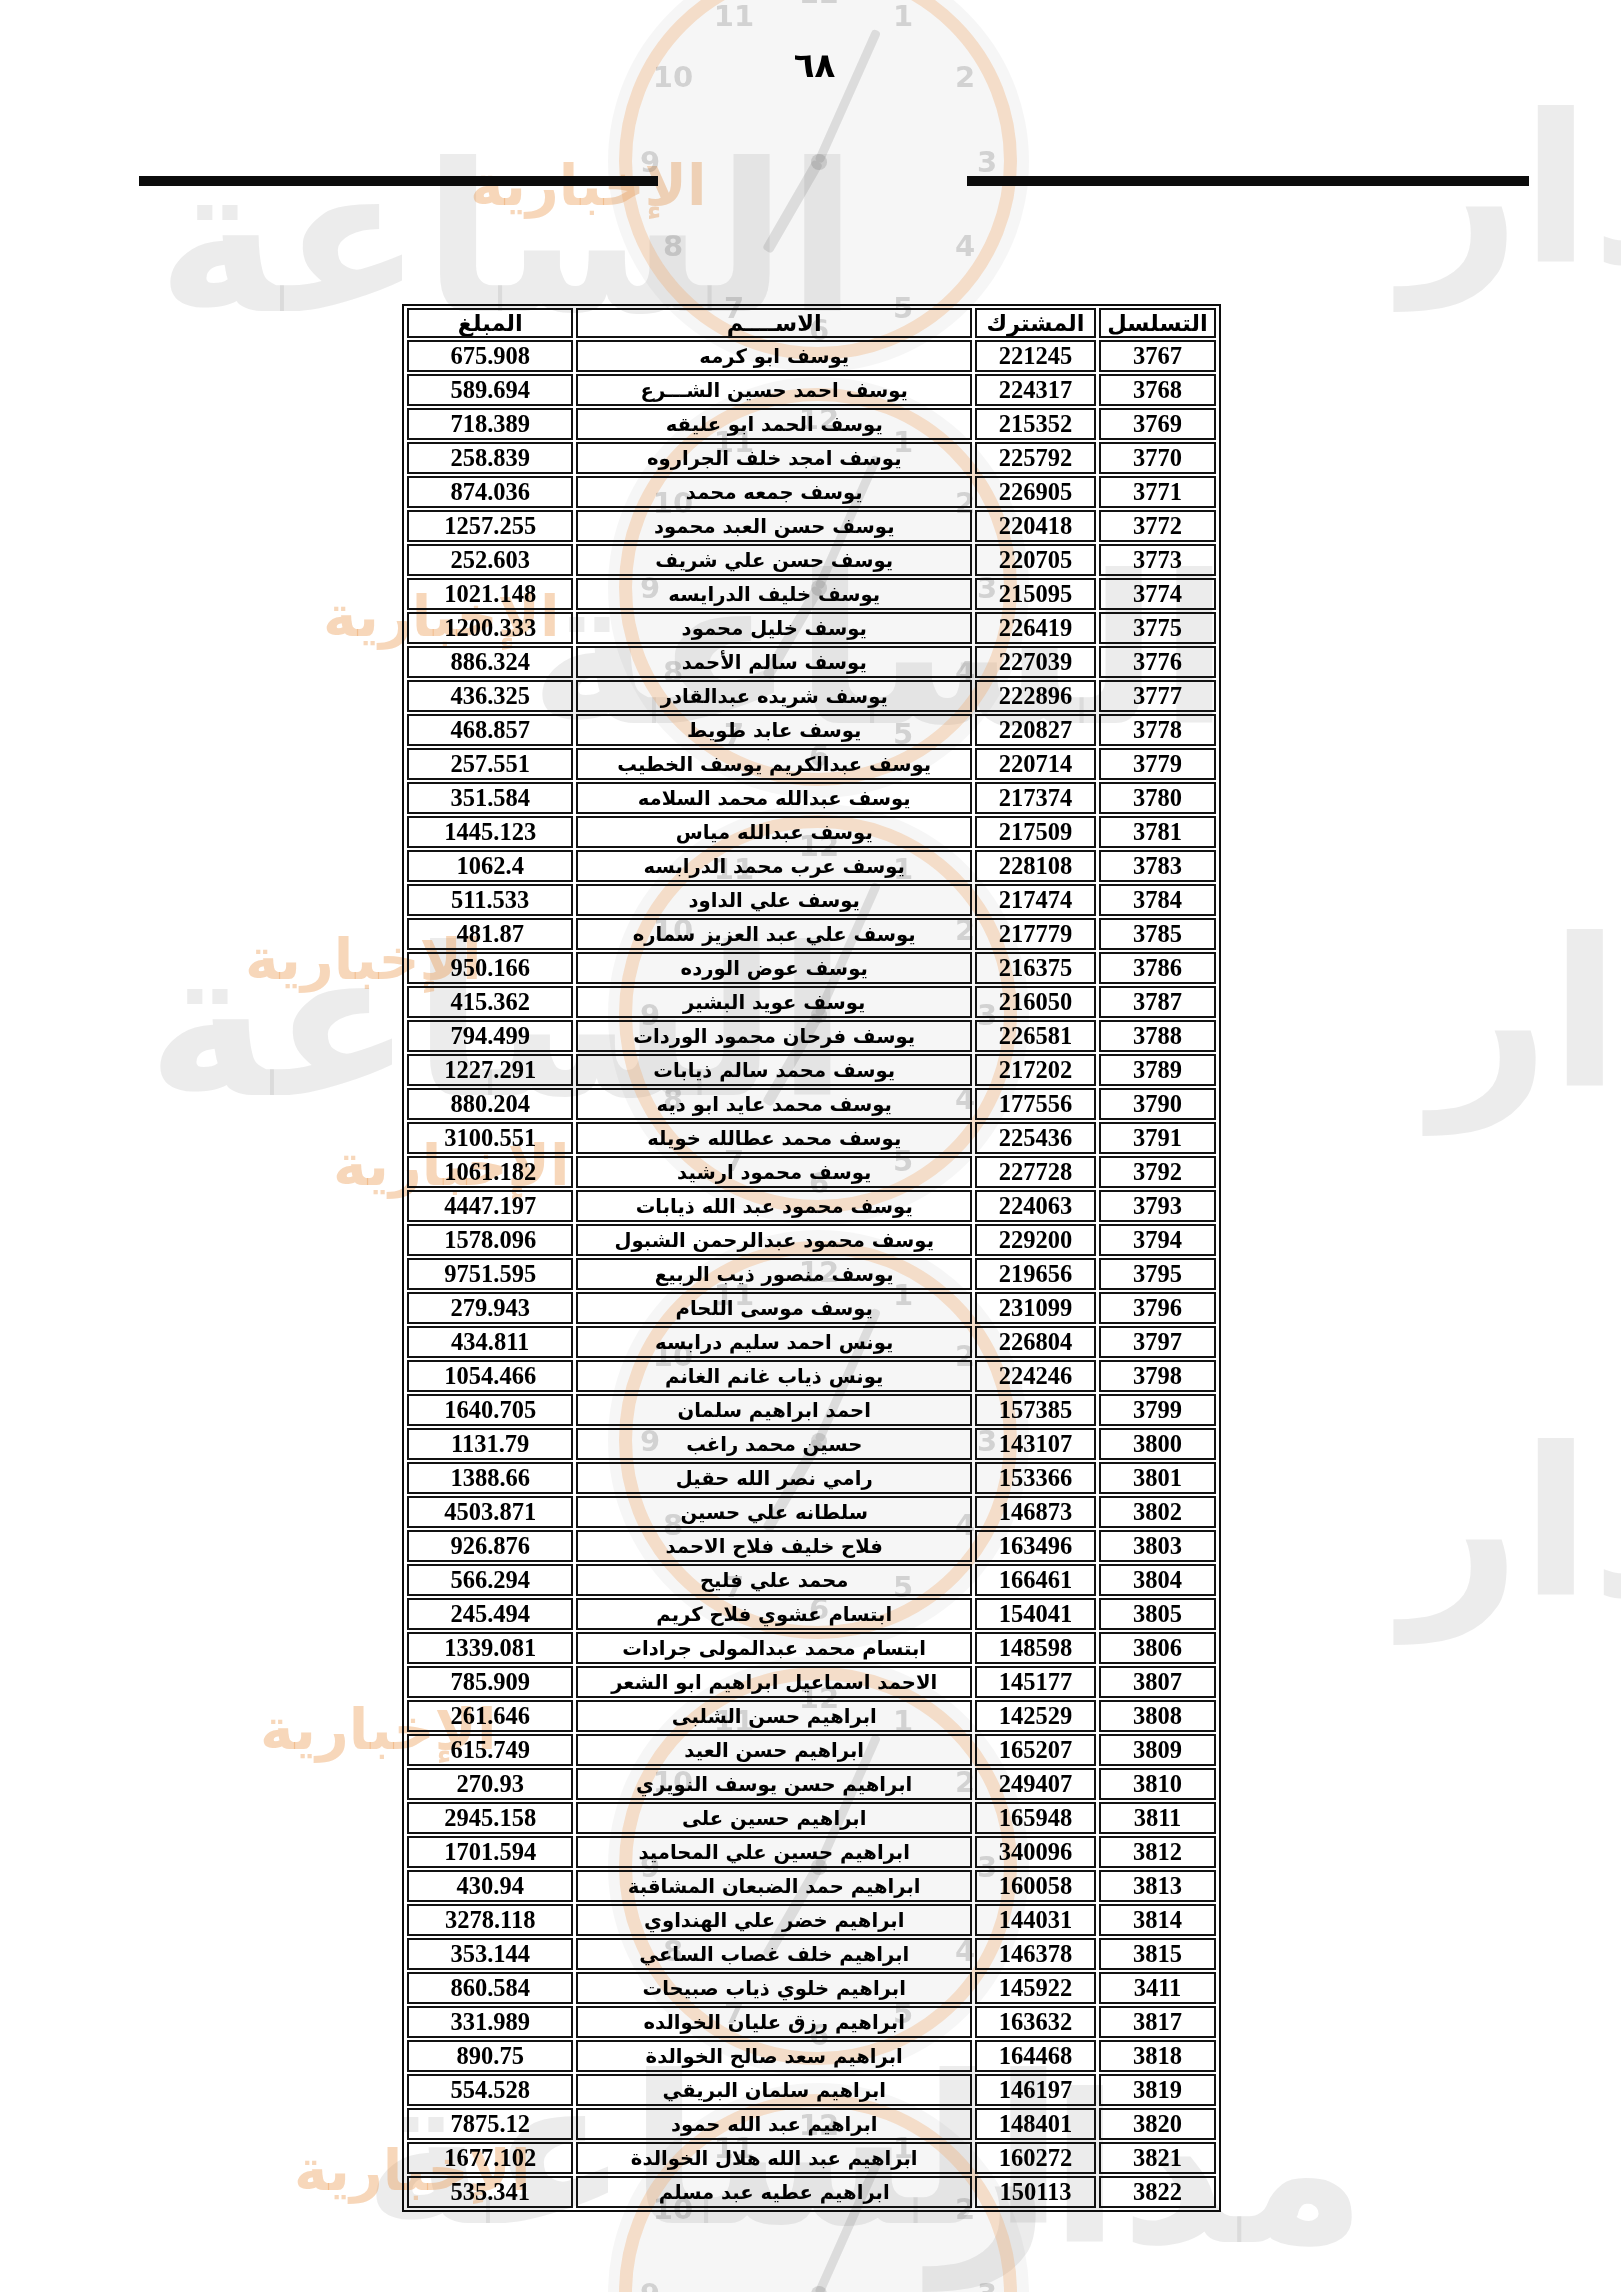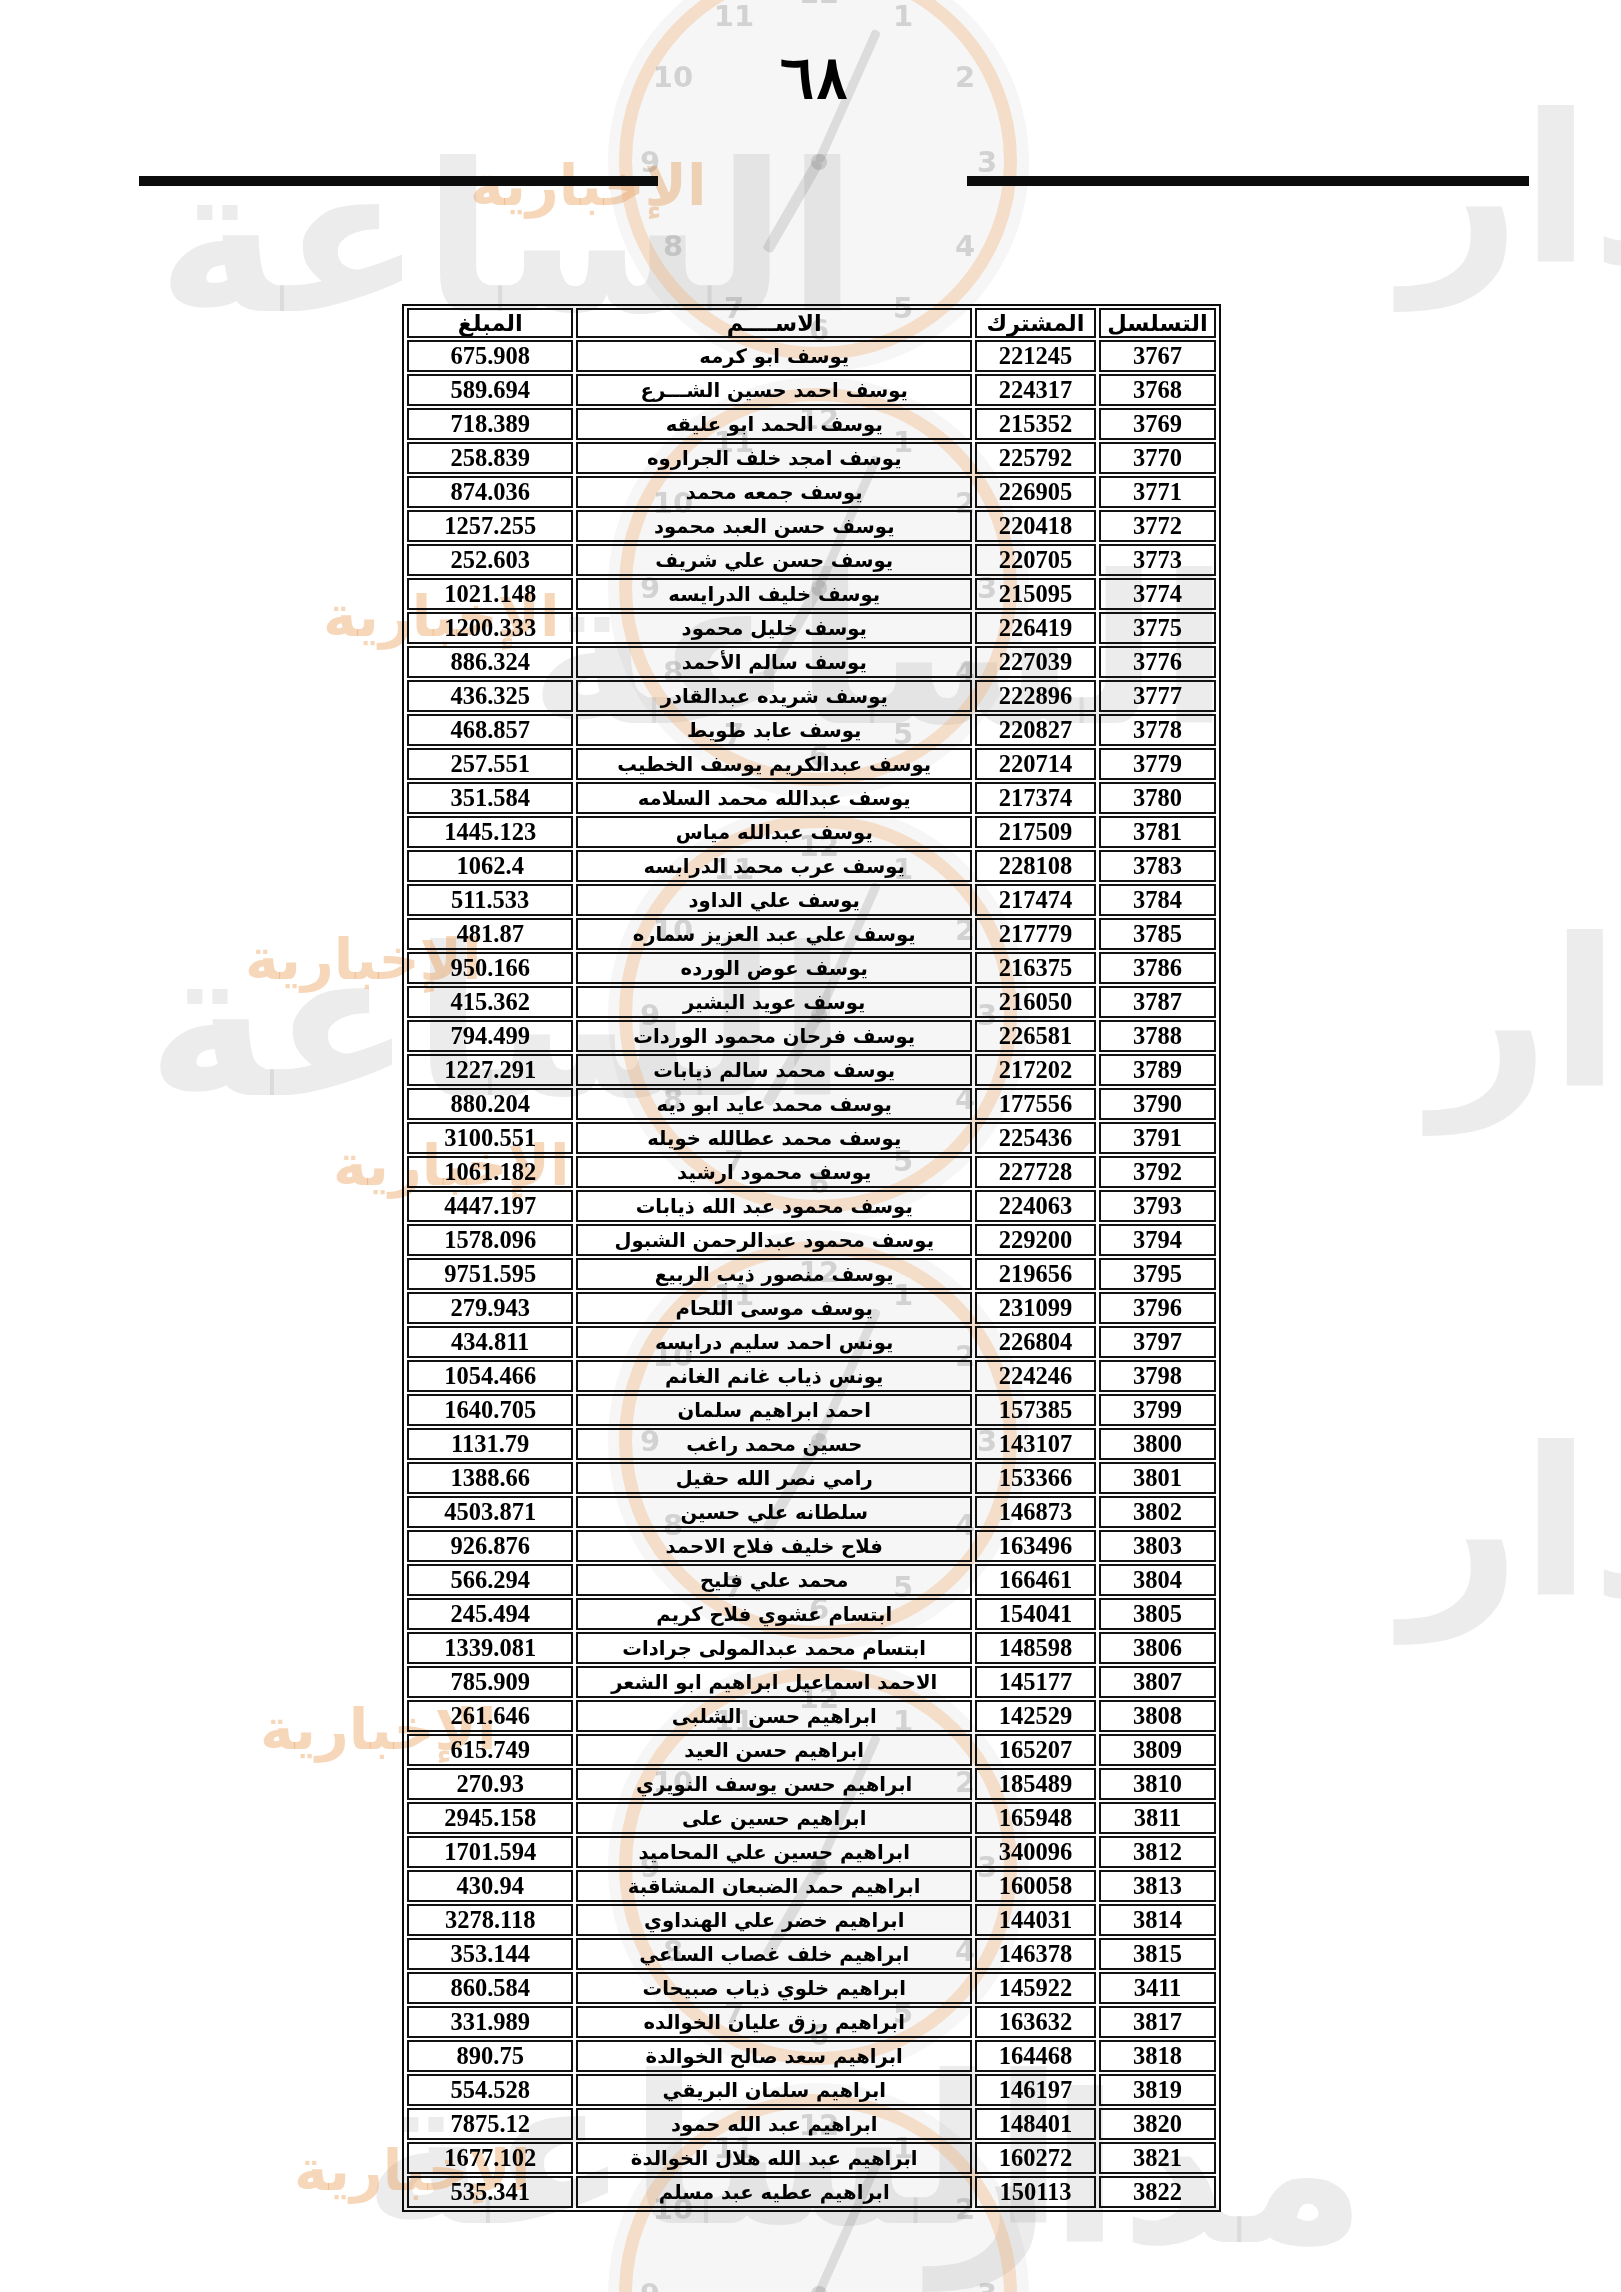--- a/index.html
+++ b/index.html
@@ -14,21 +14,21 @@
   .clock .face{position:absolute;left:0;top:0;width:421px;height:421px;border-radius:50%;
                background:rgba(130,130,130,0.07);}
   .clock .ring{position:absolute;left:10.8px;top:10.8px;width:372px;height:372px;border-radius:50%;
                border:13.7px solid rgba(240,170,110,0.33);box-sizing:content-box;}
   .clock .cnum{position:absolute;font-size:29px;font-weight:bold;color:rgba(70,70,70,0.20);
                transform:translate(-50%,-50%);}
   .clock .hand{position:absolute;background:rgba(90,90,90,0.16);transform-origin:50% 100%;border-radius:3.9px;}
   .clock .dot{position:absolute;width:15.7px;height:15.7px;border-radius:50%;background:rgba(90,90,90,0.20);}
   
   .page-number{position:absolute;left:741px;top:45px;width:147px;text-align:center;
-               font-size:58px;font-weight:bold;z-index:2;font-family:Liberation Mono, monospace;}
+               font-size:34px;font-weight:bold;z-index:2;}
   .rule{position:absolute;top:176px;height:9.8px;background:#0c0c0c;z-index:2;}
   .rule-left{left:139px;width:519px;}
   .rule-right{left:967px;width:562px;}
   .banner-ellipse{position:absolute;left:651px;top:132px;width:325px;height:143px;
                   border:8.8px solid #101010;border-radius:50%;box-sizing:border-box;
                   display:flex;align-items:center;justify-content:center;z-index:3;}
   .banner-ellipse span{font-size:29px;font-weight:bold;padding-top:33px;}
   
   .data-table{position:absolute;left:402px;top:304px;width:819px;z-index:2;
               border-collapse:separate;border-spacing:3.9px 2.9px;table-layout:fixed;
@@ -438,21 +438,21 @@
           <td class="num">261.646</td>
         </tr>
         <tr>
           <td class="num">3809</td>
           <td class="num">165207</td>
           <td class="name-cell">ابراهيم حسن العيد</td>
           <td class="num">615.749</td>
         </tr>
         <tr>
           <td class="num">3810</td>
-          <td class="num">185489</td>
+          <td class="num">249407</td>
           <td class="name-cell">ابراهيم حسن يوسف النويري</td>
           <td class="num">270.93</td>
         </tr>
         <tr>
           <td class="num">3811</td>
           <td class="num">165948</td>
           <td class="name-cell">ابراهيم حسين على</td>
           <td class="num">2945.158</td>
         </tr>
         <tr>

